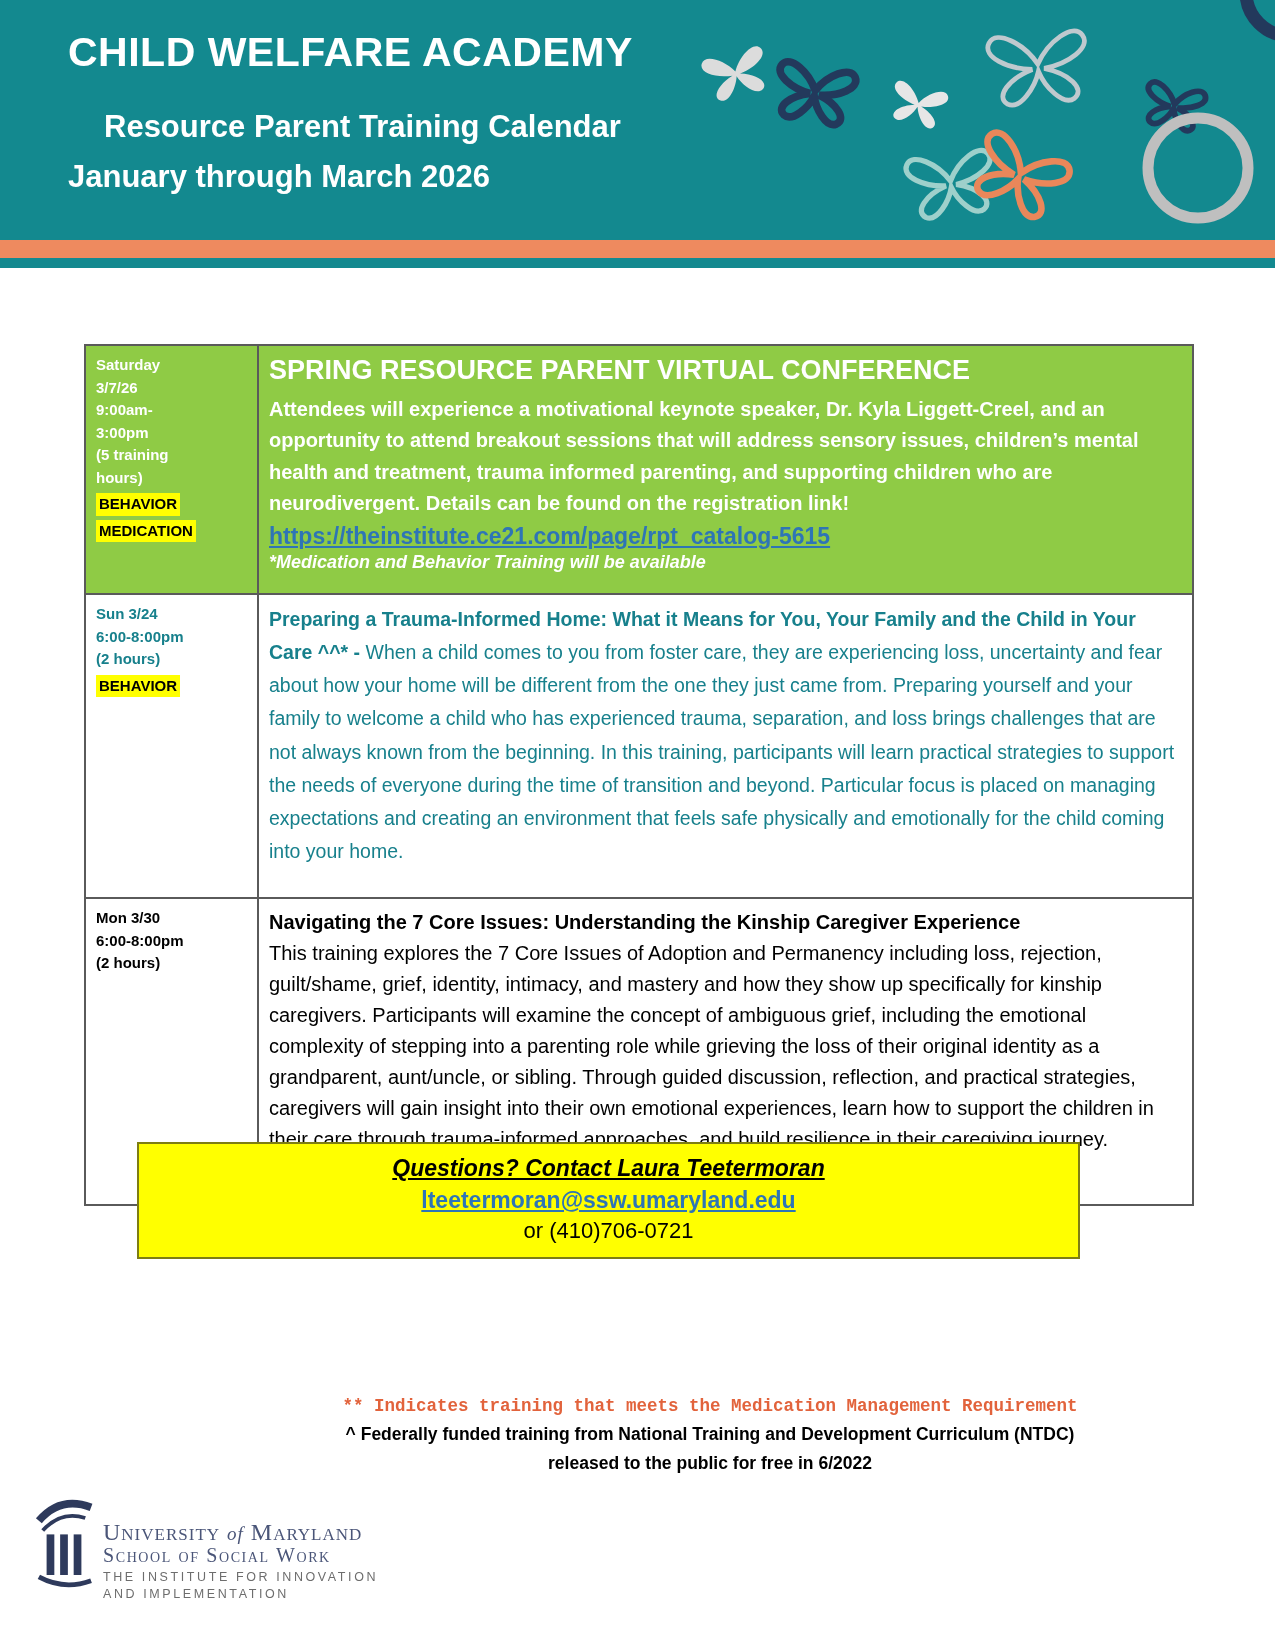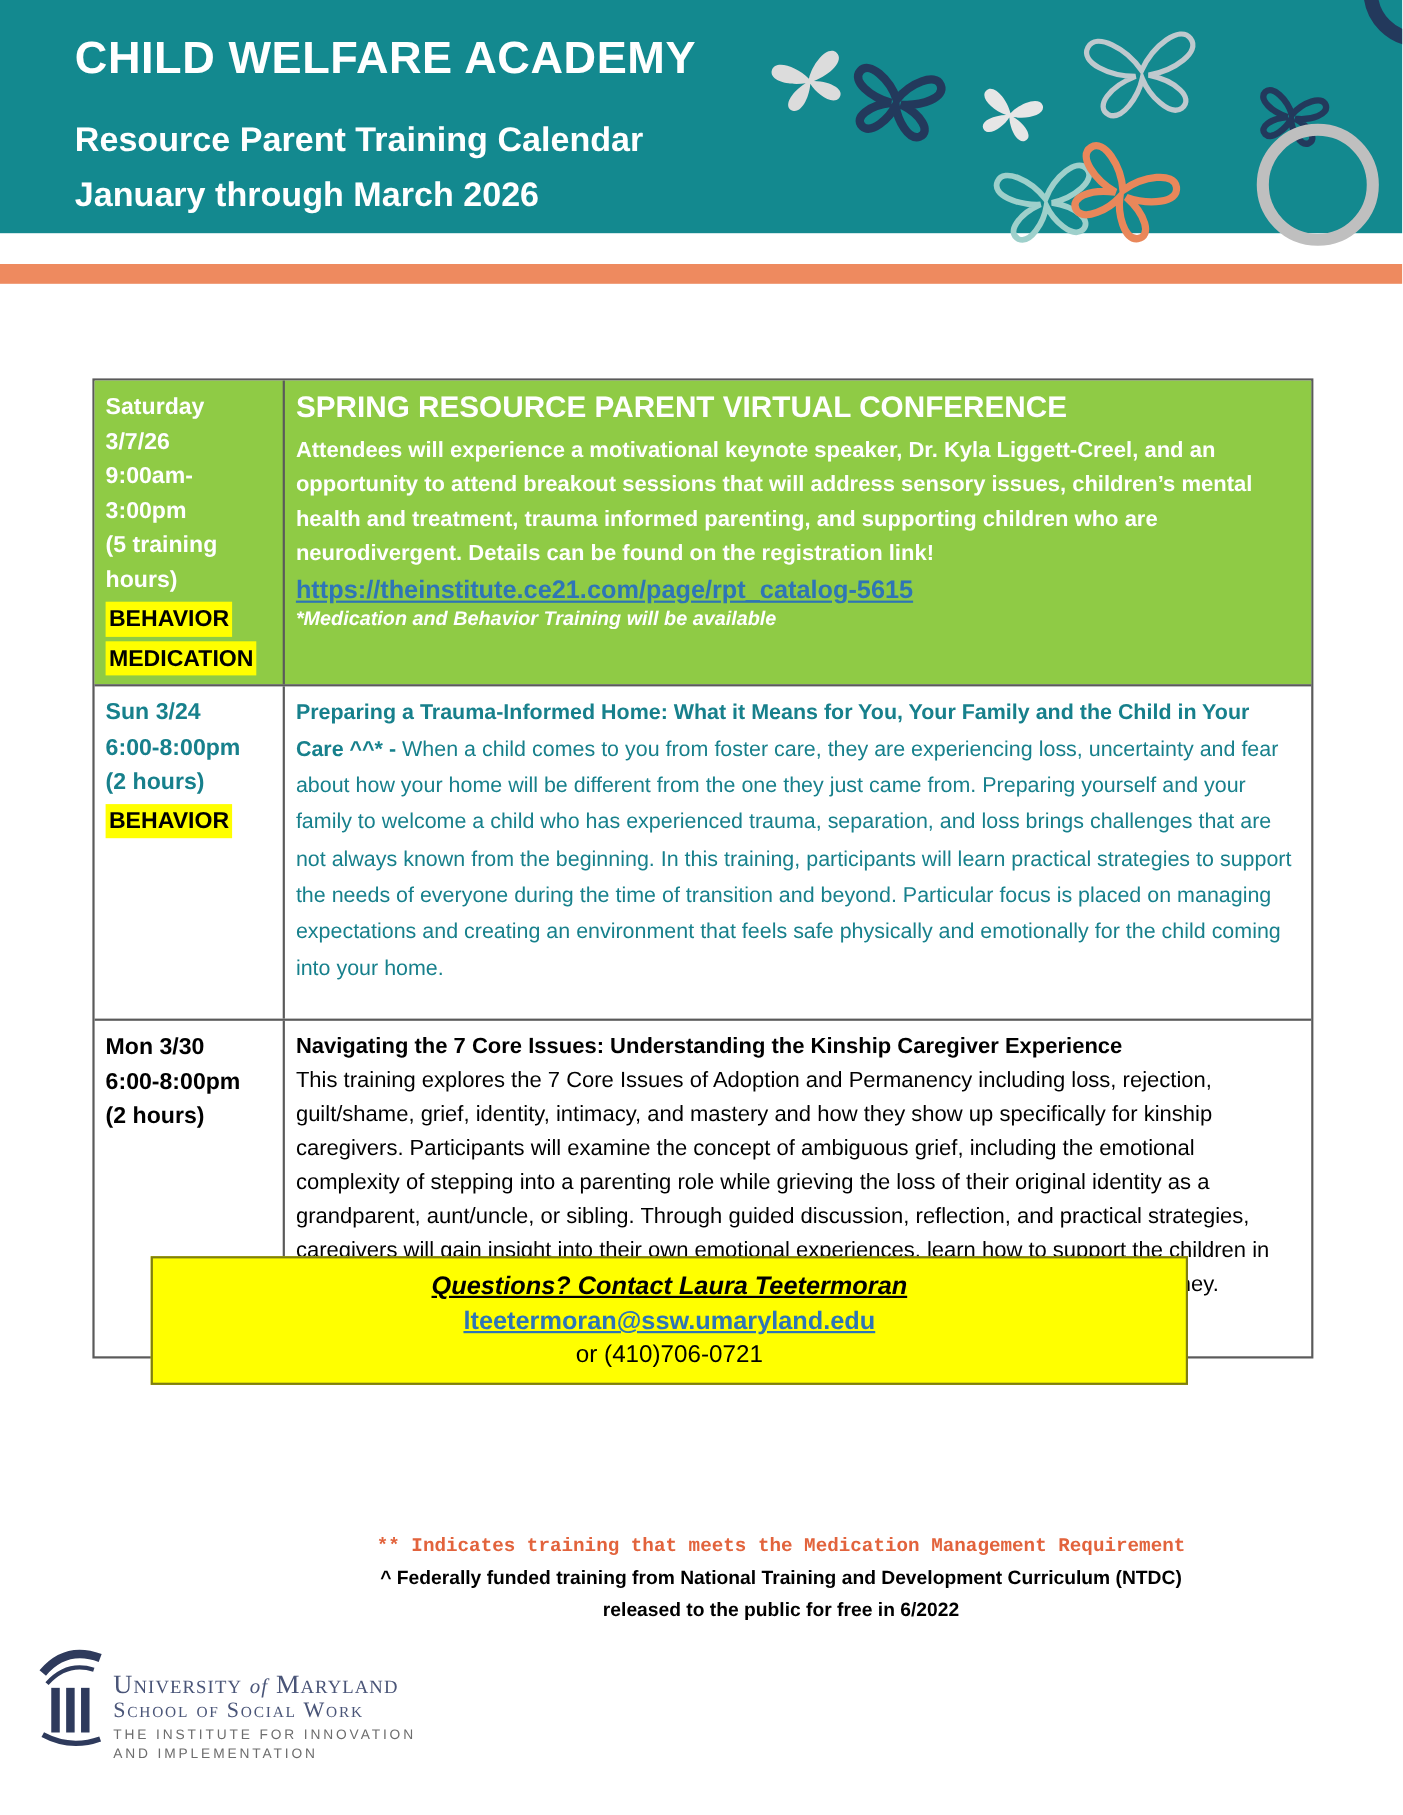--- a/index.html
+++ b/index.html
@@ -7,38 +7,38 @@
     --yellow:#FFFF00; --link:#2E75B6; --tealtext:#17808C; --fnorange:#E2633C;
     --navy:#23395C; --logonavy:#2E3A5C; --logotext:#4A5578; --loggray:#6d6d6d;
     --tableborder:#5a5a5a;
   }
   *{margin:0;padding:0;box-sizing:border-box;}
   html,body{background:#ffffff;}
   body{font-family:"Liberation Sans","DejaVu Sans",sans-serif;}
   .page{position:relative;width:1275px;height:1650px;background:#fff;overflow:hidden;margin:0 auto;}
 
   
-  .banner{position:absolute;left:0;top:0;width:1275px;height:212px;background:var(--teal);}
+  .banner{position:absolute;left:0;top:0;width:1275px;height:268px;background:var(--teal);}
   .banner-art{position:absolute;inset:0;width:1275px;height:240px;}
   .banner-text{position:absolute;left:68px;top:30px;color:#fff;}
   .banner-text h1{font-size:41px;font-weight:bold;letter-spacing:.5px;line-height:1.1;}
-  .banner-text .sub1{margin-top:34px;font-size:31px;font-weight:bold;line-height:1.15;}
+  .banner-text .sub1{margin-top:34px;font-size:31px;font-weight:bold;line-height:1.15;margin-left:36px;}
   .banner-text .sub2{margin-top:14px;font-size:31px;font-weight:bold;line-height:1.15;}
   .stripe{position:absolute;left:0;top:240px;width:1275px;height:18px;background:var(--stripe);}
 
   
   .month{position:absolute;left:0;top:268px;width:1275px;text-align:center;
          color:var(--march);font-size:40px;font-weight:bold;}
 
   
   .cal-table{position:absolute;left:84px;top:344px;width:1110px;border:2px solid var(--tableborder);}
   .row{display:grid;grid-template-columns:173px 1fr;}
   .row + .row{border-top:2px solid var(--tableborder);}
   .cell{padding:8px 10px;}
-  .cell.when{border-right:2px solid var(--tableborder);font-weight:bold;font-size:21px;line-height:1.5;}
+  .cell.when{border-right:2px solid var(--tableborder);font-weight:bold;font-size:15px;line-height:1.5;}
   .when-line{display:block;}
   .tag{display:inline-block;background:var(--yellow);color:#000;font-weight:bold;
        padding:0 3px;margin-top:4px;}
   .tag-block .tag{display:table;}
   
   .row-conference{background:var(--green);min-height:247px;color:#fff;}
   .row-conference .cell.when{color:#fff;}
   .conf-title{font-size:27px;font-weight:bold;line-height:1.25;margin-bottom:6px;}
   .conf-desc{font-size:20px;font-weight:bold;line-height:1.57;}
   .conf-link{display:inline-block;margin-top:4px;color:var(--link);font-size:23px;font-weight:bold;

